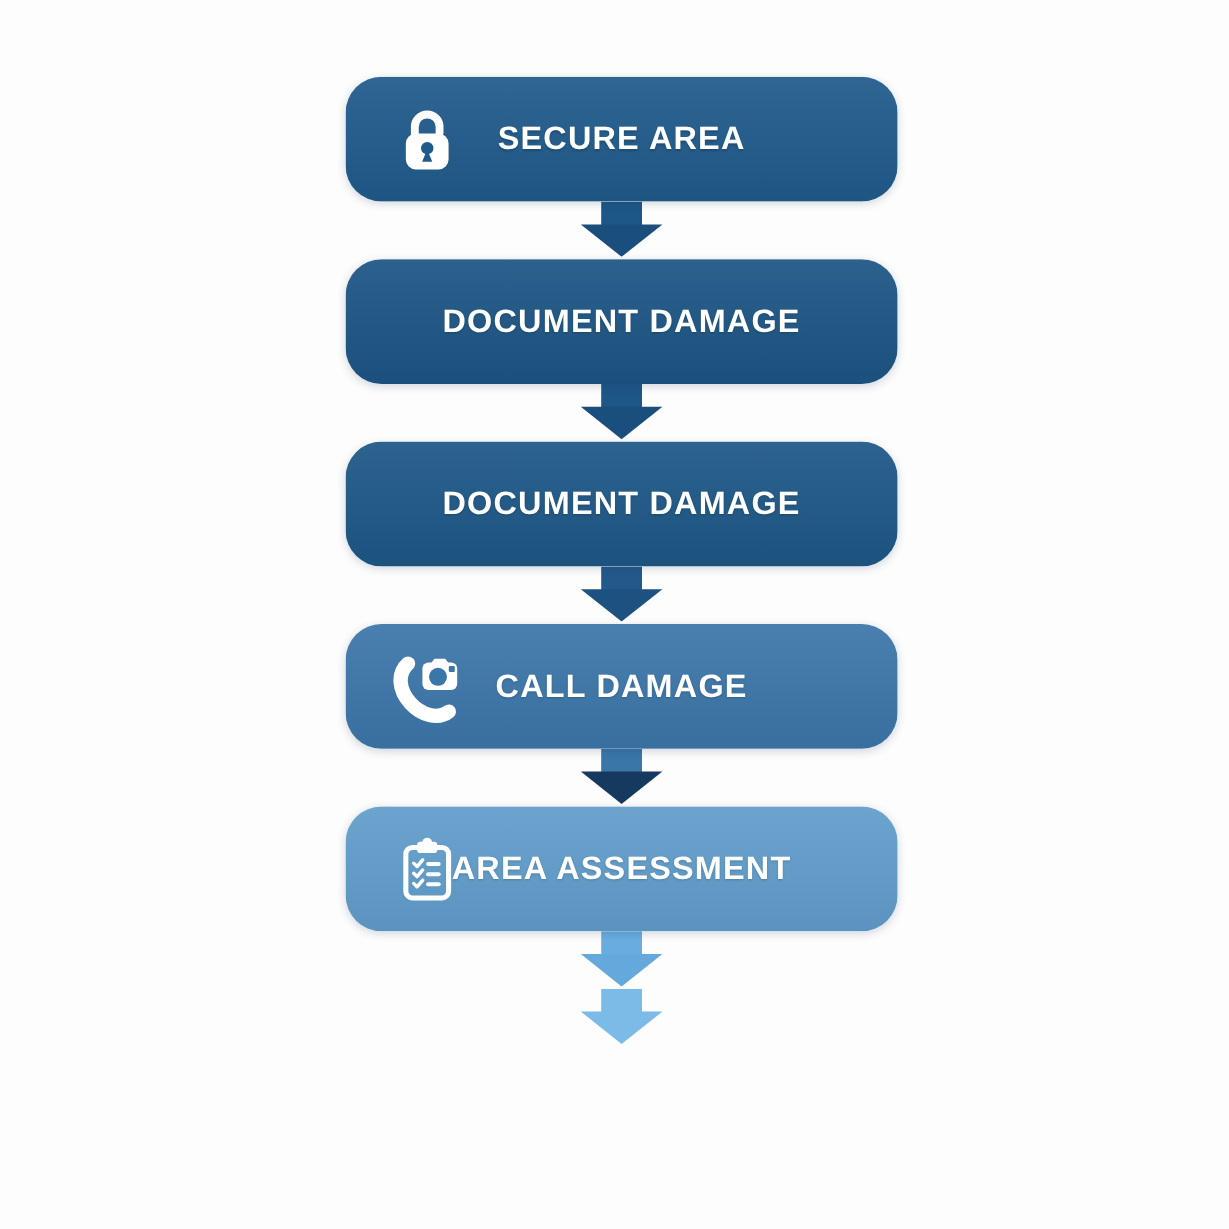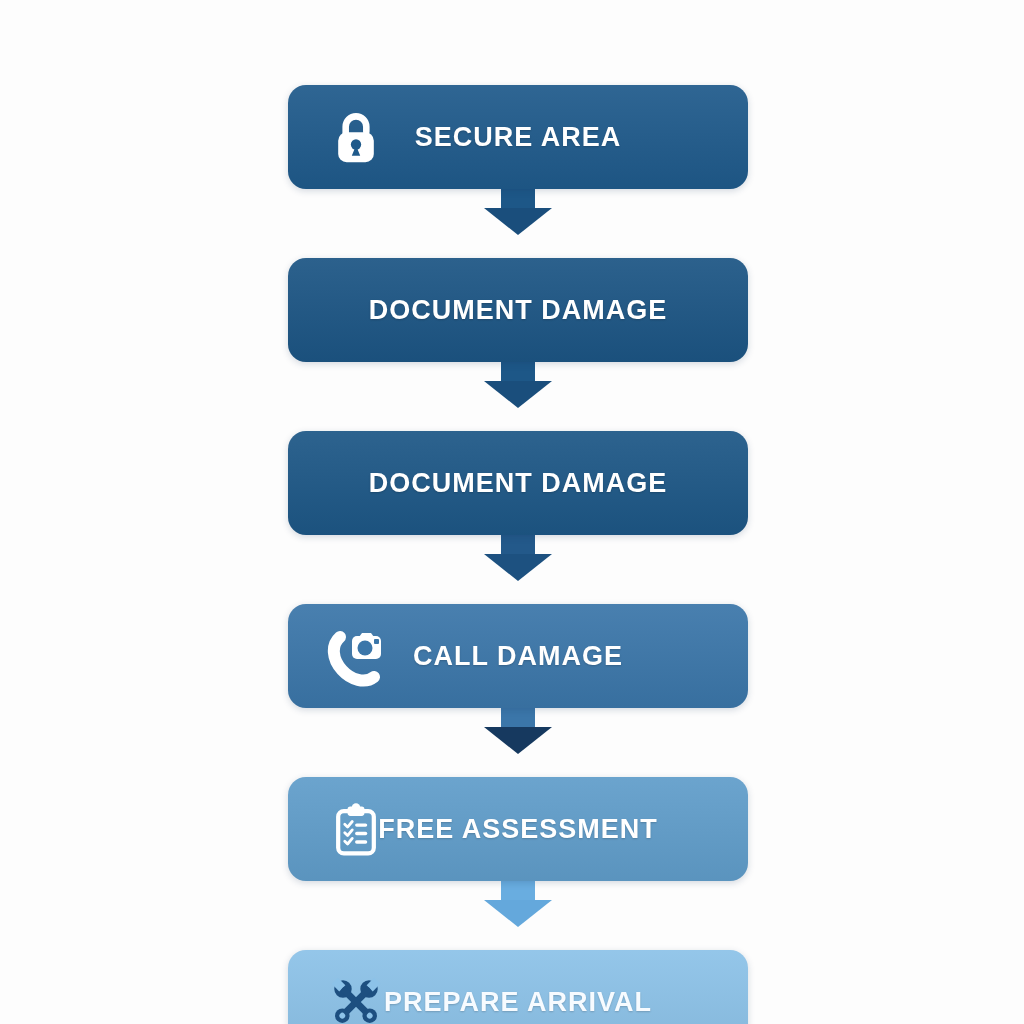--- a/index.html
+++ b/index.html
@@ -13,24 +13,23 @@
   .flow {
     position: absolute;
     left: 288px; top: 64px;
     width: 460px;
     display: flex; flex-direction: column;
   }
   .step { display: flex; flex-direction: column; align-items: center; }
   .box {
     position: relative;
     width: 460px; height: 104px;
-    border-radius: 18px;
+    border-radius: 30px;
     box-shadow: 0 2px 7px rgba(20,50,90,0.18);
     background-image: linear-gradient(180deg, rgba(255,255,255,0.07), rgba(0,0,0,0.06));
-    margin-top: 21px;
   }
   .box .icon {
     position: absolute;
     left: 36px; top: 50%;
     transform: translateY(-50%);
     width: 64px; height: 64px;
     display: flex; align-items: center; justify-content: center;
   }
   .box .label {
     position: absolute;
@@ -129,52 +128,31 @@
               <rect x="23" y="8" width="18" height="10" rx="3" fill="#ffffff"></rect>
               <circle cx="32" cy="9" r="4.5" fill="#ffffff"></circle>
               <path d="M20 27 l3 3 l5 -6" fill="none" stroke="#ffffff" stroke-width="3" stroke-linecap="round" stroke-linejoin="round"></path>
               <rect x="31" y="26" width="13" height="3.6" rx="1.8" fill="#ffffff"></rect>
               <path d="M20 36 l3 3 l5 -6" fill="none" stroke="#ffffff" stroke-width="3" stroke-linecap="round" stroke-linejoin="round"></path>
               <rect x="31" y="35" width="13" height="3.6" rx="1.8" fill="#ffffff"></rect>
               <path d="M20 45 l3 3 l5 -6" fill="none" stroke="#ffffff" stroke-width="3" stroke-linecap="round" stroke-linejoin="round"></path>
               <rect x="31" y="44" width="13" height="3.6" rx="1.8" fill="#ffffff"></rect>
             </svg>
           </span>
-      <span class="label" style="color: rgb(255, 255, 255);">FREE ASSESSMENT</span>
+      <span class="label" style="color: rgb(255, 255, 255);">AREA ASSESSMENT</span>
     </div>
     <div class="arrowwrap">
       <svg class="arrow" width="84" height="46" viewBox="0 0 84 46">
         <rect class="stem" x="25" y="0" width="34" height="21" fill="#69ade0"></rect>
         <polygon class="head" points="8,19 76,19 42,46" fill="#64a8dc"></polygon>
       </svg>
     </div>
   </div>
 
   <div class="step">
-    <div class="box" style="background: linear-gradient(rgba(255, 255, 255, 0.07), rgba(0, 0, 0, 0.06)) rgb(140, 194, 232);">
-      <span class="icon">
-            <svg viewBox="0 0 64 64" width="62" height="62">
-              <g transform="rotate(45 32 32)">
-                <circle cx="32" cy="13" r="9" fill="#1d4f80"></circle>
-                <rect x="27.5" y="1" width="9" height="11" fill="#8cc2e8"></rect>
-                <rect x="28.5" y="12" width="7" height="38" rx="2.5" fill="#1d4f80"></rect>
-                <circle cx="32" cy="52" r="7.5" fill="#1d4f80"></circle>
-                <circle cx="32" cy="52" r="3" fill="#8cc2e8"></circle>
-              </g>
-              <g transform="rotate(-45 32 32)">
-                <circle cx="32" cy="13" r="9" fill="#1d4f80"></circle>
-                <rect x="27.5" y="1" width="9" height="11" fill="#8cc2e8"></rect>
-                <rect x="28.5" y="12" width="7" height="38" rx="2.5" fill="#1d4f80"></rect>
-                <circle cx="32" cy="52" r="7.5" fill="#1d4f80"></circle>
-                <circle cx="32" cy="52" r="3" fill="#8cc2e8"></circle>
-              </g>
-            </svg>
-          </span>
-      <span class="label" style="color: rgb(247, 251, 255);">PREPARE ARRIVAL</span>
-    </div>
     <div class="arrowwrap">
       <svg class="arrow" width="84" height="46" viewBox="0 0 84 46">
         <rect class="stem" x="25" y="0" width="34" height="21" fill="#7cbae7"></rect>
         <polygon class="head" points="8,19 76,19 42,46" fill="#7cbae7"></polygon>
       </svg>
     </div>
   </div>
 </div>
 </div>
 

